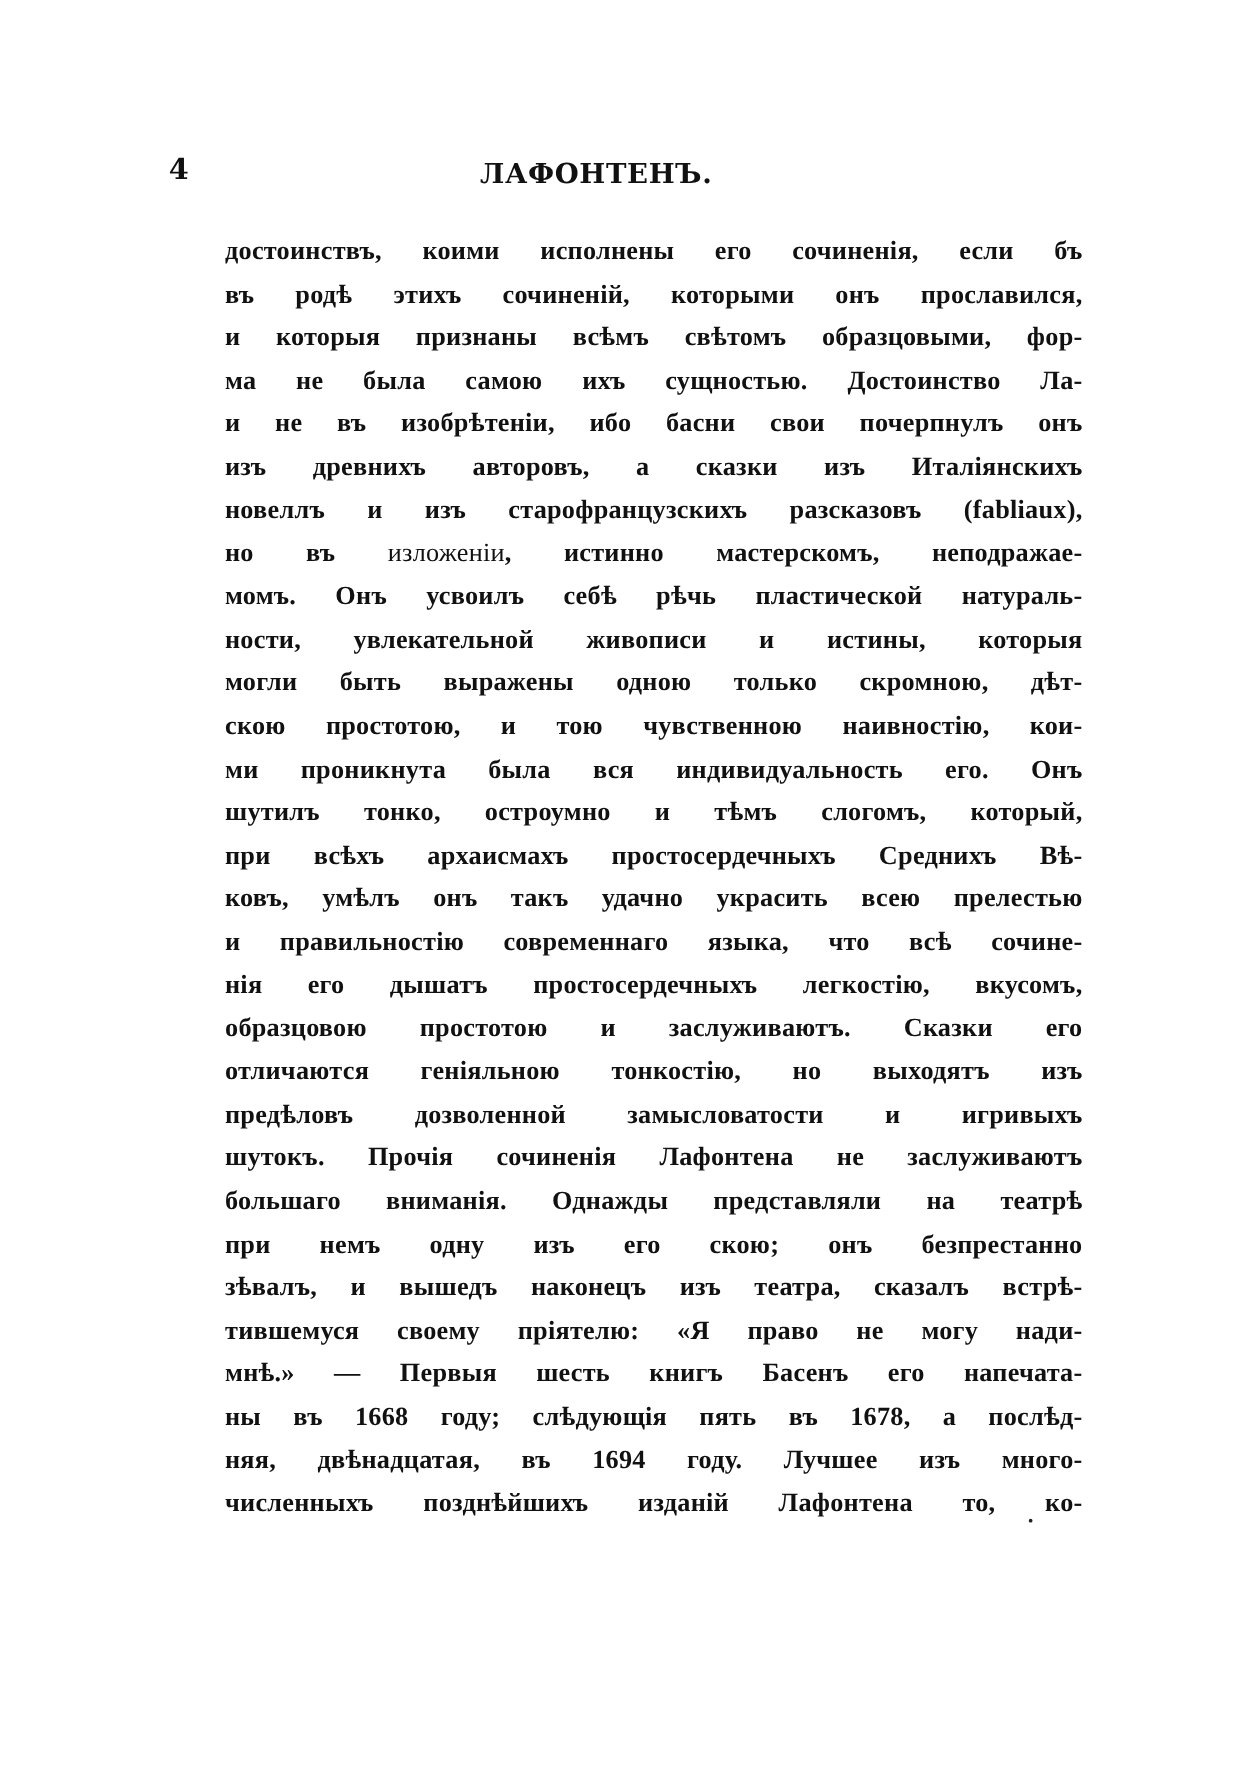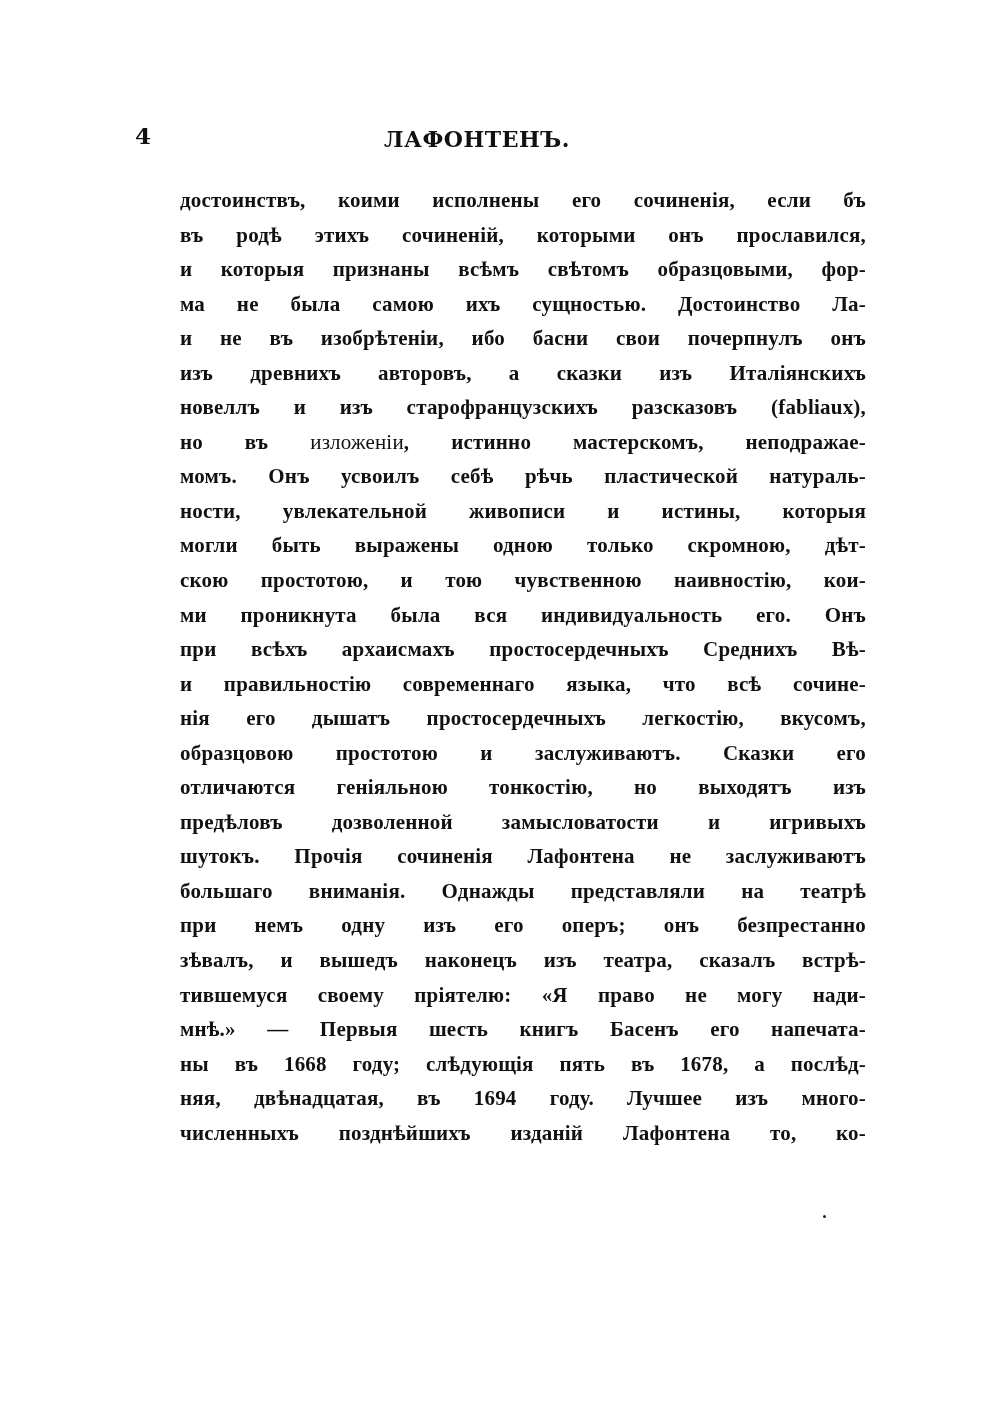--- a/index.html
+++ b/index.html
@@ -97,29 +97,31 @@
     <span class="line">ма не была самою ихъ сущностью. Достоинство Ла-</span>
     <span class="line">и не въ изобрѣтеніи, ибо басни свои почерпнулъ онъ</span>
     <span class="line">изъ древнихъ авторовъ, а сказки изъ Италіянскихъ</span>
     <span class="line">новеллъ и изъ старофранцузскихъ разсказовъ (fabliaux),</span>
     <span class="line"><span>но въ </span><span class="it">изложеніи</span><span>, истинно мастерскомъ, неподражае-</span></span>
     <span class="line">момъ. Онъ усвоилъ себѣ рѣчь пластической натураль-</span>
     <span class="line">ности, увлекательной живописи и истины, которыя</span>
     <span class="line">могли быть выражены одною только скромною, дѣт-</span>
     <span class="line">скою простотою, и тою чувственною наивностію, кои-</span>
     <span class="line">ми проникнута была вся индивидуальность его. Онъ</span>
+    <span class="line">шутилъ тонко, остроумно и тѣмъ слогомъ, который,</span>
     <span class="line">при всѣхъ архаисмахъ простосердечныхъ Среднихъ Вѣ-</span>
+    <span class="line">ковъ, умѣлъ онъ такъ удачно украсить всею прелестью</span>
     <span class="line">и правильностію современнаго языка, что всѣ сочине-</span>
     <span class="line">нія его дышатъ простосердечныхъ легкостію, вкусомъ,</span>
     <span class="line">образцовою простотою и заслуживаютъ. Сказки его</span>
     <span class="line">отличаются геніяльною тонкостію, но выходятъ изъ</span>
     <span class="line">предѣловъ дозволенной замысловатости и игривыхъ</span>
     <span class="line">шутокъ. Прочія сочиненія Лафонтена не заслуживаютъ</span>
     <span class="line">большаго вниманія. Однажды представляли на театрѣ</span>
-    <span class="line">при немъ одну изъ его оперъ; онъ безпрестанно</span>
+    <span class="line">при немъ одну изъ его скою; онъ безпрестанно</span>
     <span class="line">зѣвалъ, и вышедъ наконецъ изъ театра, сказалъ встрѣ-</span>
     <span class="line">тившемуся своему пріятелю: «Я право не могу нади-</span>
     <span class="line">мнѣ.» — Первыя шесть книгъ Басенъ его напечата-</span>
     <span class="line">ны въ 1668 году; слѣдующія пять въ 1678, а послѣд-</span>
     <span class="line">няя, двѣнадцатая, въ 1694 году. Лучшее изъ много-</span>
     <span class="line last">численныхъ позднѣйшихъ изданій Лафонтена то, ко-</span>
   </div>
 
   <div class="speck"></div>
 </div>

